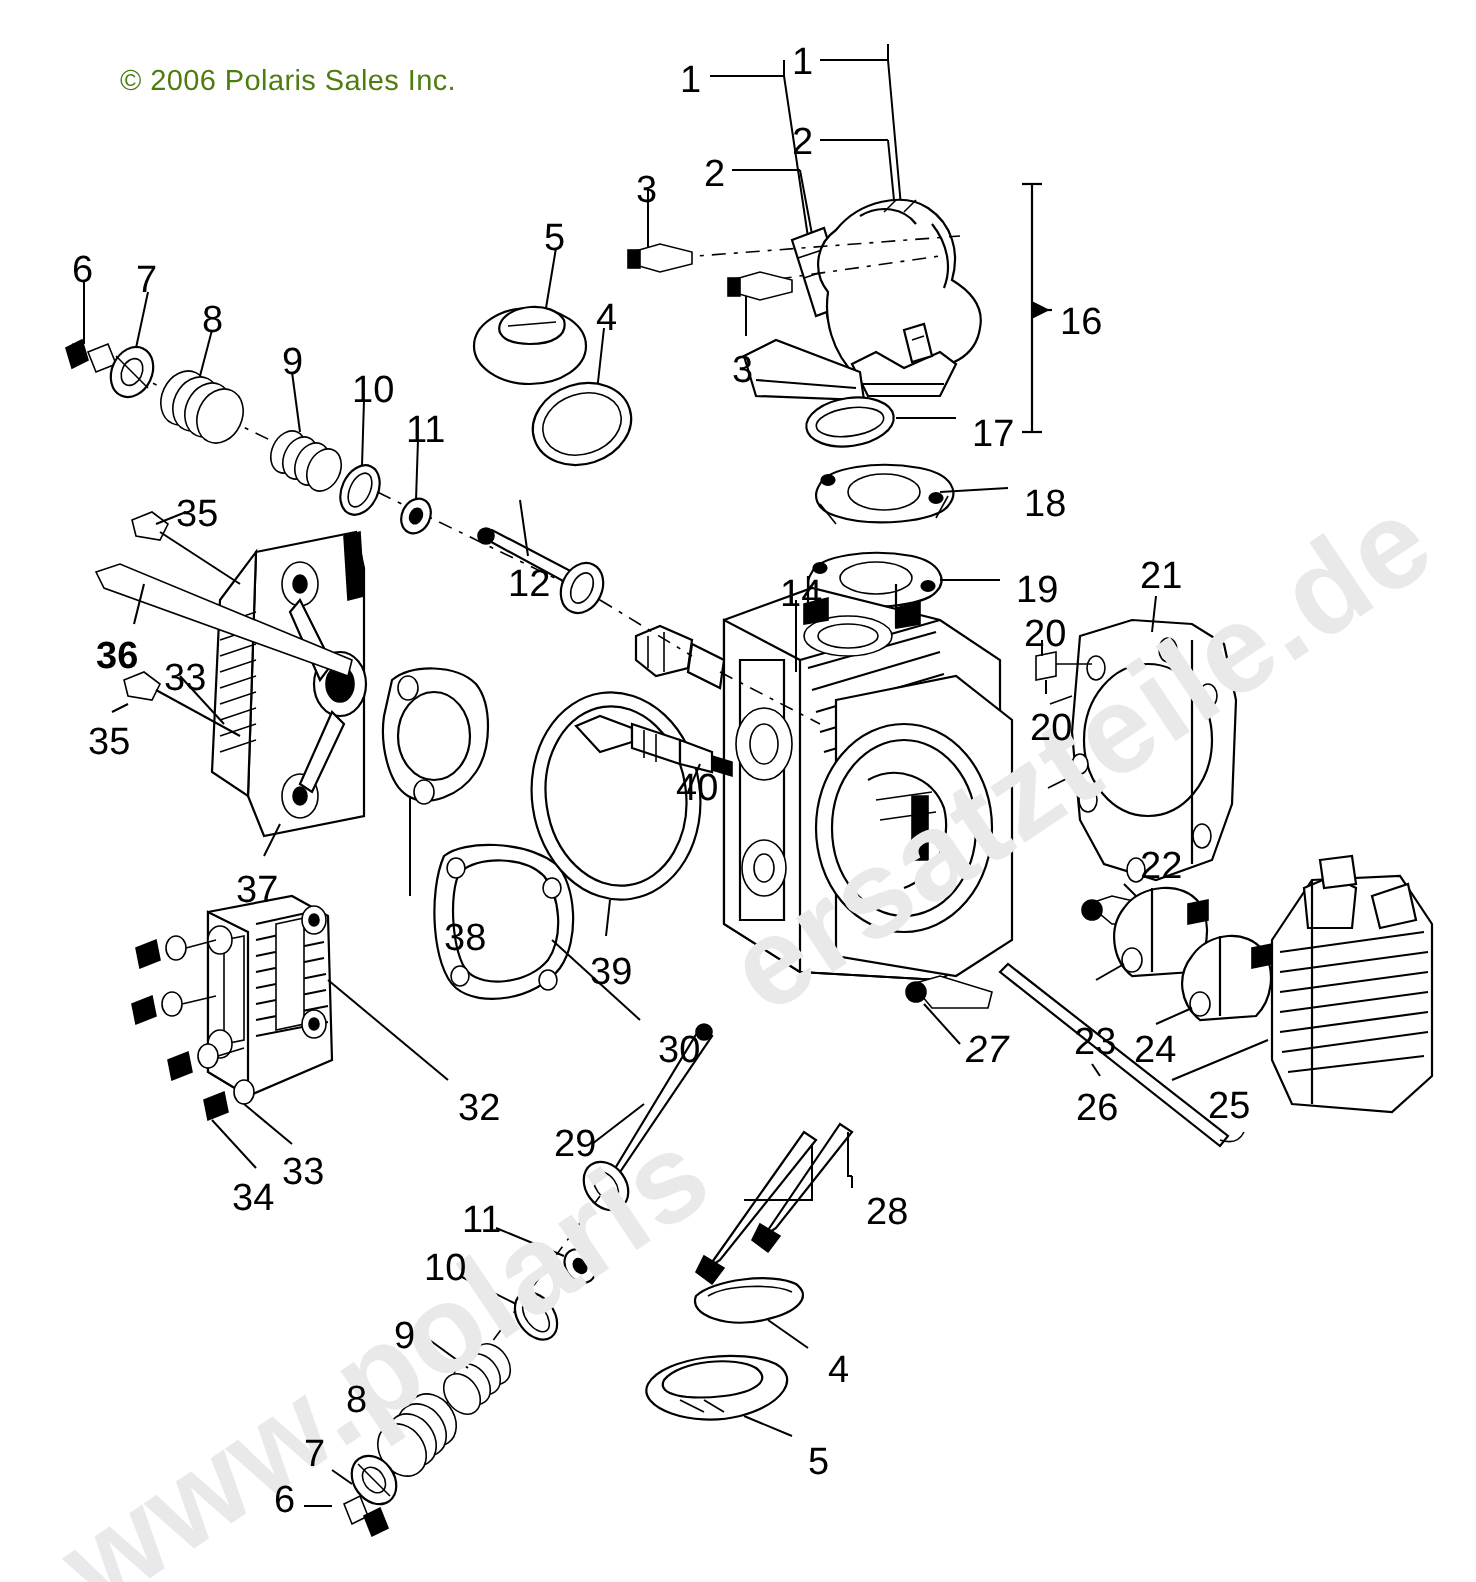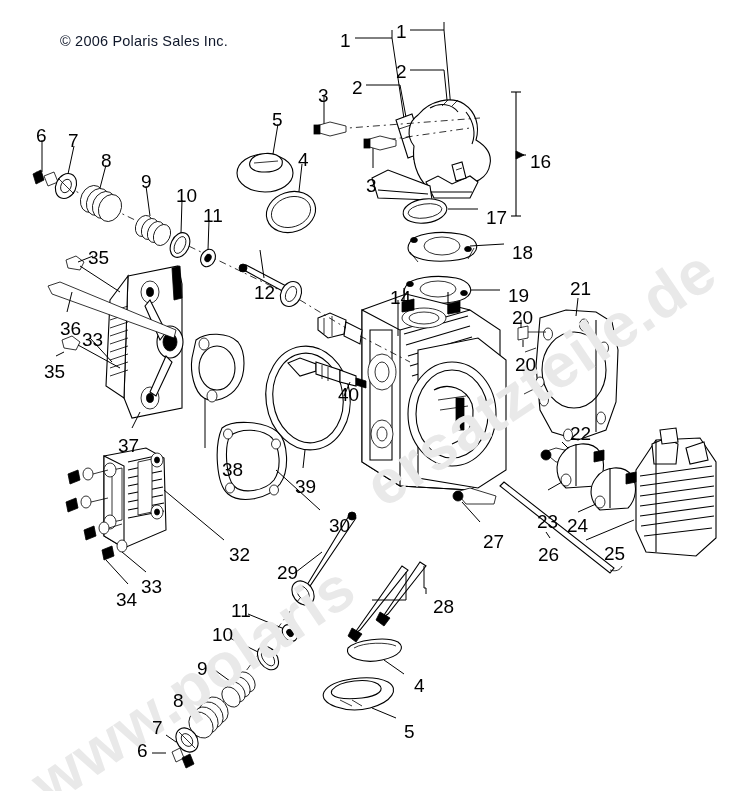--- a/index.html
+++ b/index.html
@@ -22,21 +22,21 @@
     left: 0;
     top: 0;
     width: 738px;
     height: 791px;
   }
   #copyright {
     position: absolute;
     left: 60px;
     top: 33px;
     font-size: 14.5px;
-    color: #0f172a;
+    color: #4d7c0f;
     letter-spacing: 0.2px;
     white-space: nowrap;
   }
   .callout {
     position: absolute;
     font-size: 19px;
     color: #000000;
     line-height: 1;
     white-space: nowrap;
     font-family: "Liberation Sans", sans-serif;
@@ -553,31 +553,31 @@
       <div class="callout" style="left: 512px; top: 243px;">18</div>
       <div class="callout" style="left: 508px; top: 286px;">19</div>
       <div class="callout" style="left: 512px; top: 308px;">20</div>
       <div class="callout" style="left: 515px; top: 355px;">20</div>
       <div class="callout" style="left: 570px; top: 279px;">21</div>
       <div class="callout" style="left: 550px; top: 424px; margin-left: 20px;">22</div>
       <div class="callout" style="left: 537px; top: 512px;">23</div>
       <div class="callout" style="left: 567px; top: 516px;">24</div>
       <div class="callout" style="left: 604px; top: 544px;">25</div>
       <div class="callout" style="left: 538px; top: 545px;">26</div>
-      <div class="callout" style="left: 483px; top: 532px;">27</div>
+      <div class="callout" style="left: 483px; top: 516px; font-style: italic;">27</div>
       <div class="callout" style="left: 433px; top: 597px;">28</div>
       <div class="callout" style="left: 277px; top: 563px;">29</div>
       <div class="callout" style="left: 329px; top: 516px; text-align: right;">30</div>
       <div class="callout" style="left: 229px; top: 545px;">32</div>
       <div class="callout" style="left: 141px; top: 577px;">33</div>
       <div class="callout" style="left: 82px; top: 330px;">33</div>
       <div class="callout" style="left: 116px; top: 590px;">34</div>
       <div class="callout" style="left: 88px; top: 248px;">35</div>
       <div class="callout" style="left: 44px; top: 362px;">35</div>
-      <div class="callout" style="left: 60px; top: 319px;">36</div>
+      <div class="callout" style="left: 48px; top: 319px; font-weight: bold;">36</div>
       <div class="callout" style="left: 118px; top: 436px;">37</div>
       <div class="callout" style="left: 192px; top: 460px; margin-left: 30px;">38</div>
       <div class="callout" style="left: 295px; top: 477px;">39</div>
       <div class="callout" style="left: 338px; top: 385px;">40</div>
       <div class="callout" style="left: 414px; top: 676px;">4</div>
       <div class="callout" style="left: 404px; top: 722px;">5</div>
       <div class="callout" style="left: 137px; top: 741px;">6</div>
       <div class="callout" style="left: 152px; top: 718px;">7</div>
       <div class="callout" style="left: 173px; top: 691px;">8</div>
       <div class="callout" style="left: 197px; top: 659px;">9</div>

